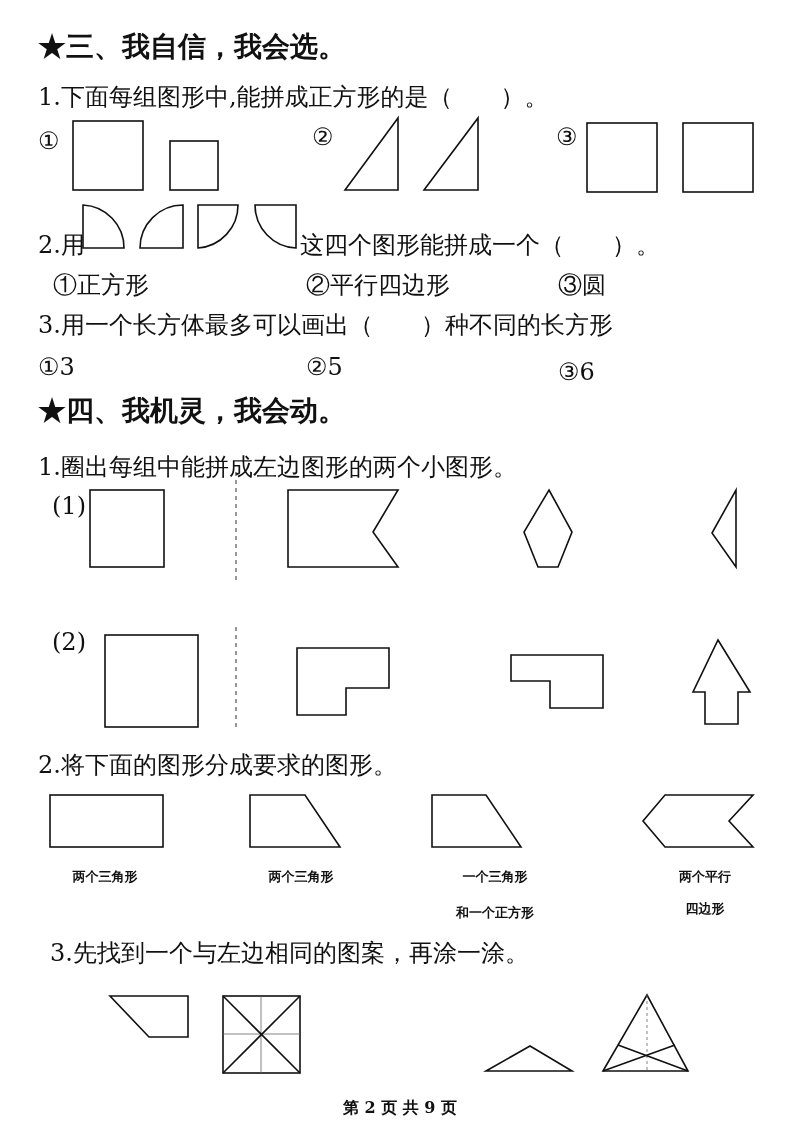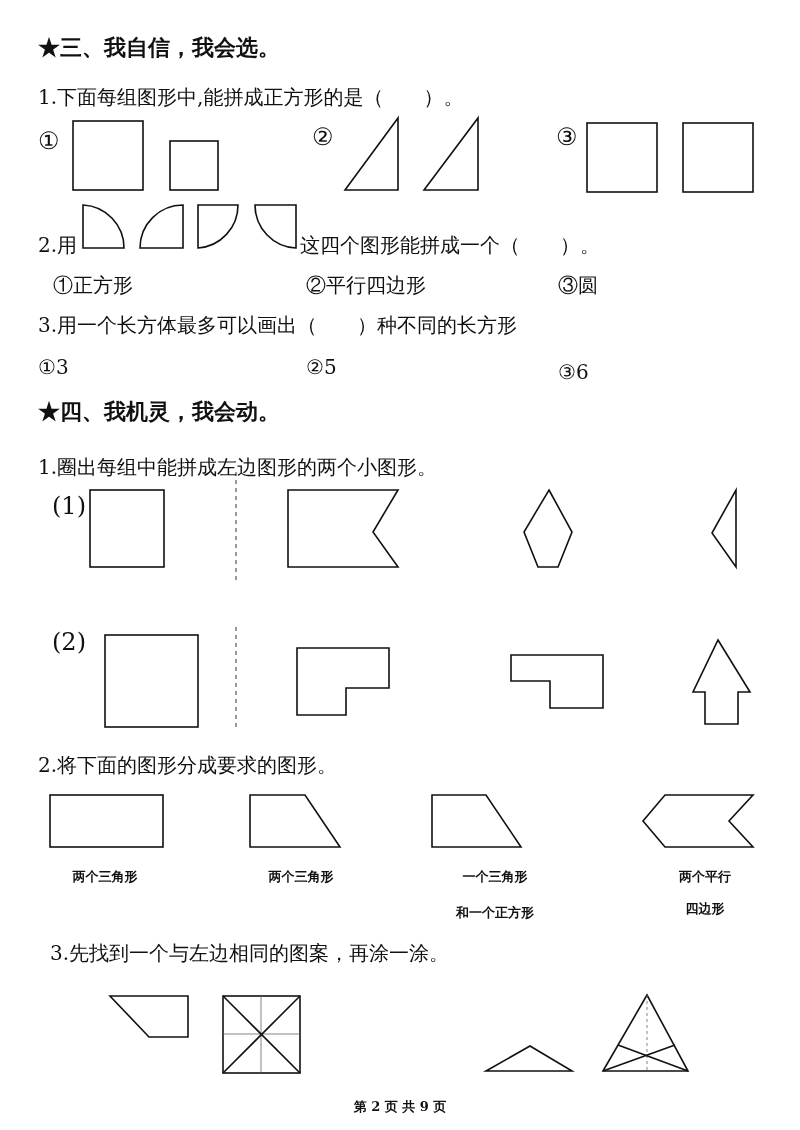--- a/index.html
+++ b/index.html
@@ -1,25 +1,25 @@
 <!DOCTYPE html>
 <html><head>
 <meta charset="utf-8">
 <style>
   html, body { margin:0; padding:0; background:#ffffff; }
   body { width:800px; height:1130px; position:relative; overflow:hidden;
          font-family:"DejaVu Serif", "Liberation Serif", serif; color:#111; }
-  .t { position:absolute; white-space:nowrap; font-size:20px; line-height:22px; }
-  .h { position:absolute; white-space:nowrap; font-size:22px; font-weight:bold; line-height:26px; }
+  .t { position:absolute; white-space:nowrap; font-size:24px; line-height:22px; }
+  .h { position:absolute; white-space:nowrap; font-size:28px; font-weight:bold; line-height:26px; }
   .lbl { position:absolute; font-size:13px; font-weight:bold; line-height:22px; text-align:center; }
   svg.shape { position:absolute; overflow:visible; }
   svg.shape * { fill:none; stroke:#111; stroke-width:1.6; }
   svg.shape .thin { stroke-width:0.8; stroke:#666; }
   .footer { position:absolute; left:0; width:800px; top:1098px; text-align:center;
-            font-size:13px; font-weight:bold; }
+            font-size:16px; font-weight:bold; }
 </style>
 </head>
 <body>
 
 <div class="h" style="left:38px;top:34px;">★三、我自信，我会选。</div>
 <div class="t" style="left:38px;top:86px;">1.下面每组图形中,能拼成正方形的是（　　）。</div>
 
 <div class="t" style="left:38px;top:130px;font-size:24px;">①</div>
 <svg class="shape" style="left:72px;top:120px;" width="120" height="72">
   <rect x="1" y="1" width="70" height="69"></rect>

